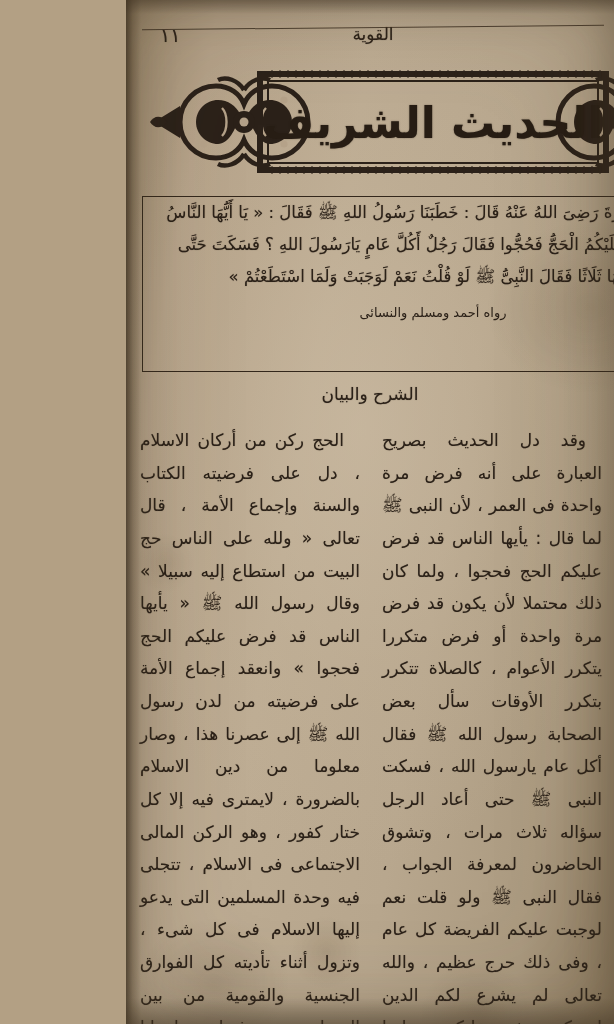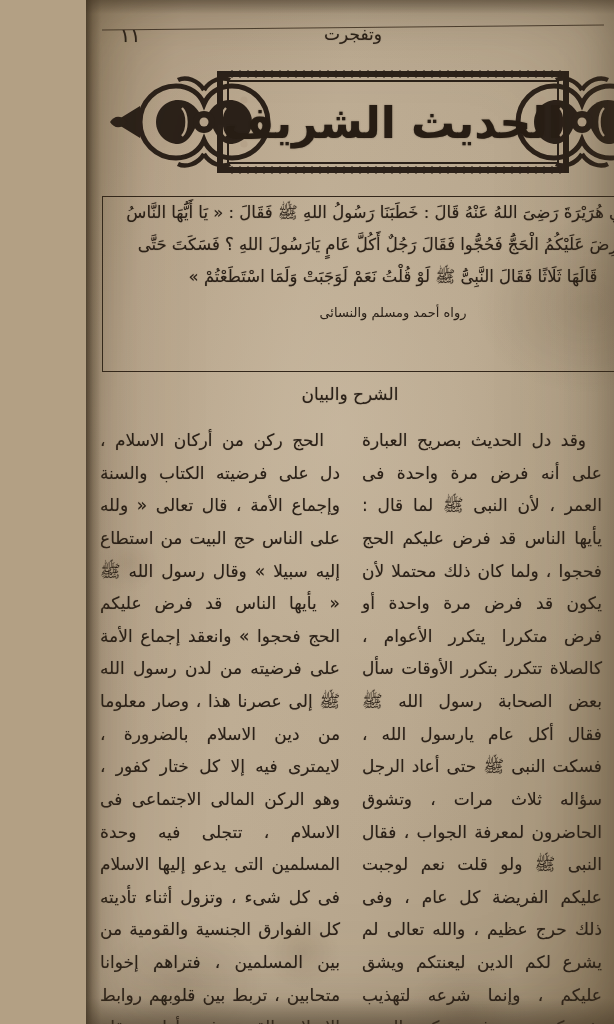--- a/index.html
+++ b/index.html
@@ -10,21 +10,21 @@
     width: 614px;
     height: 1024px;
     overflow: hidden;
     background: #b3a084;
     font-family: "DejaVu Sans", sans-serif;
   }
 
   
   #page {
     position: relative;
-    width: 528px;
+    width: 488px;
     height: 1024px;
     background:
       radial-gradient(ellipse 70% 55% at 48% 42%, rgba(206,190,166,0.55) 0%, rgba(196,179,153,0.25) 45%, rgba(150,131,105,0.0) 78%),
       linear-gradient(100deg, #9d8a6e 0%, #b5a289 14%, #bdac93 38%, #b8a78e 62%, #ab9a80 84%, #8e7c61 100%);
     box-sizing: border-box;
   }
   
   #grain {
     position: absolute;
     inset: 0;
@@ -204,21 +204,21 @@
   }
   .col-par.indent { text-indent: 16px; }
 </style>
 </head>
 <body>
 
 <div id="page">
 
   <div id="runhead">
     <div id="page-number" class="ink">١١</div>
-    <div id="journal-title" class="ink">وتفجرت</div>
+    <div id="journal-title" class="ink">القوية</div>
   </div>
   <div id="runhead-rule"></div>
 
   <div id="banner">
     <svg viewBox="0 0 582 112" preserveAspectRatio="none">
       <defs>
 
         <g id="arabesque">
           <path d="M46 56 C46 36 62 20 82 20 C96 20 106 28 110 38 C114 28 124 20 138 20
                    C158 20 174 36 174 56 C174 76 158 92 138 92 C124 92 114 84 110 74

